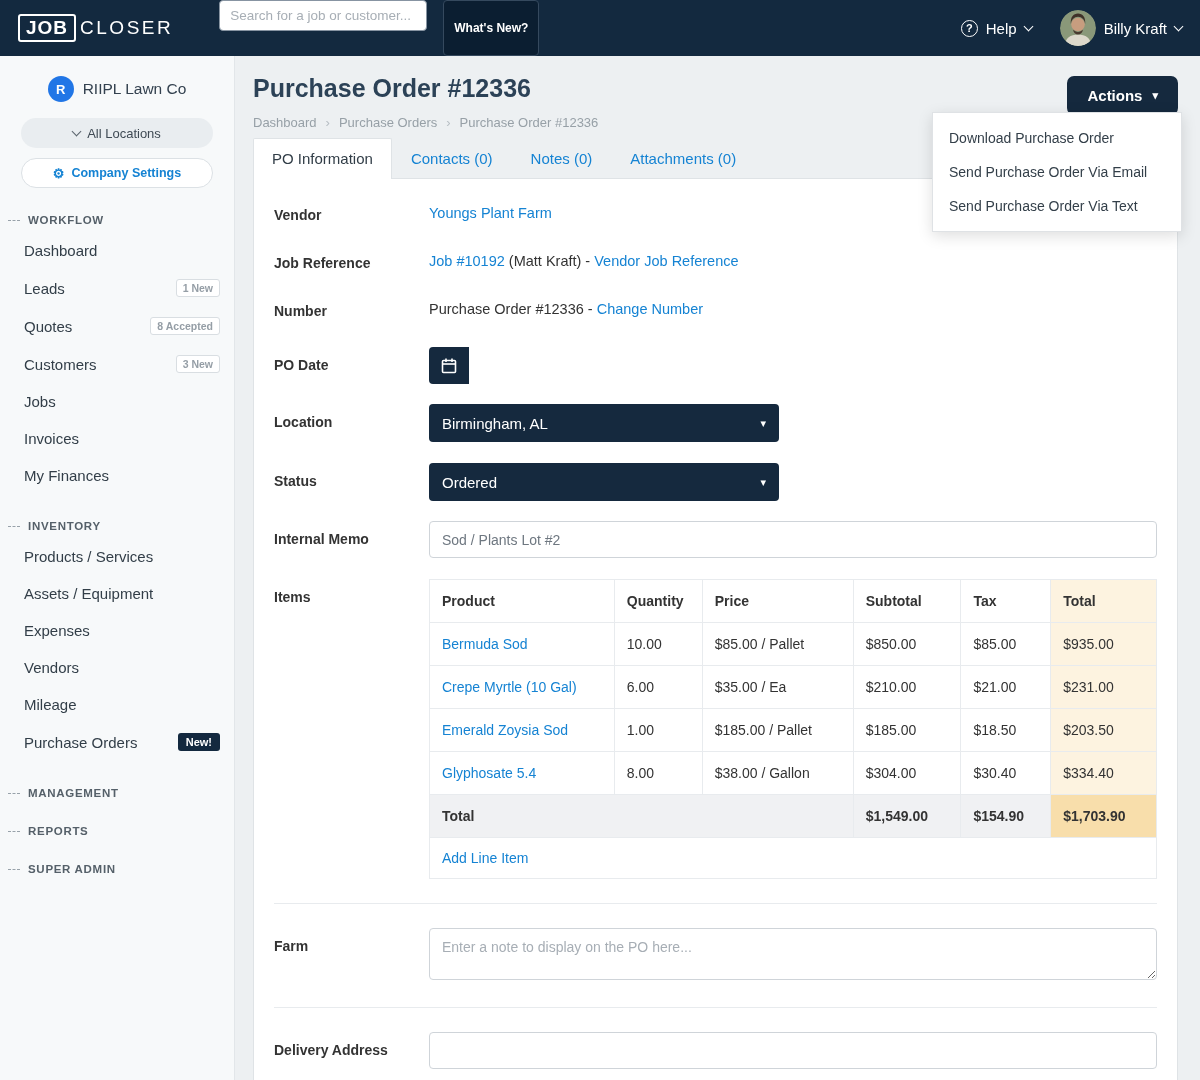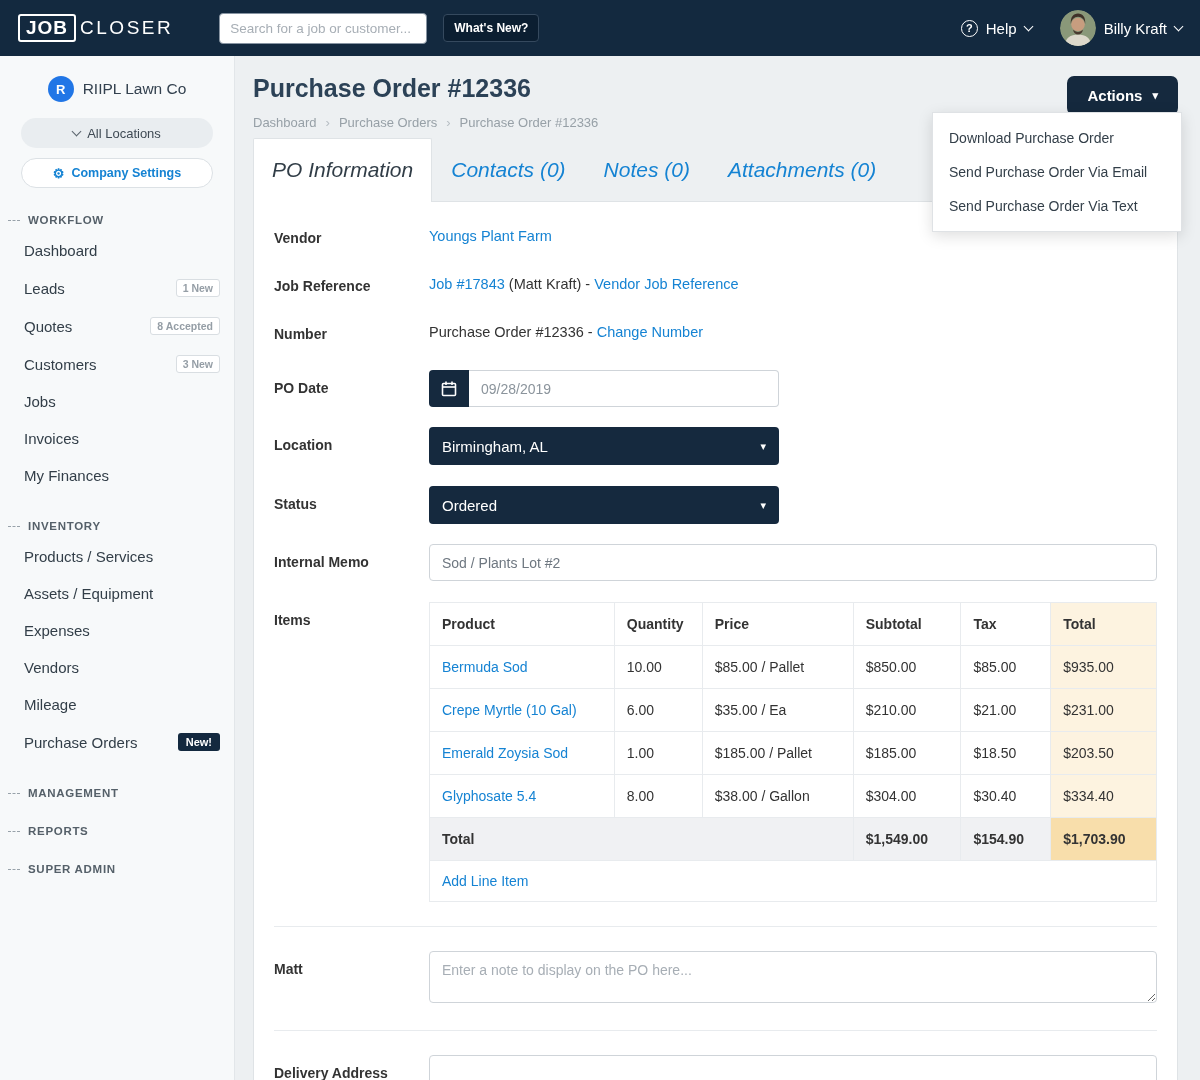--- a/index.html
+++ b/index.html
@@ -1,20 +1,20 @@
 <!DOCTYPE html>
 <html><head>
 <meta charset="utf-8">
 <style>
   * { margin:0; padding:0; box-sizing:border-box; }
   html,body { width:1200px; height:1080px; overflow:hidden; }
   body { font-family:"Liberation Sans", sans-serif; background:#edf0f2; color:#333; }
 
   
-  .topbar { height:56px; background:#13293f; display:flex; align-items:center; padding:0 18px; color:#fff; }
+  .topbar { height:56px; background:#13293f; display:flex; padding:0 18px; color:#fff; }
   .logo { display:flex; align-items:center; cursor:pointer; }
   .logo-job { border:2px solid #fff; border-radius:3px; padding:1px 6px; font-weight:bold; font-size:19px; letter-spacing:1px; }
   .logo-closer { font-size:19px; font-weight:300; letter-spacing:2.5px; margin-left:4px; }
   .global-search { margin-left:46px; width:208px; height:31px; border:1px solid #8794a2; border-radius:4px; padding:0 10px; font-size:13.5px; color:#333; background:#fff; outline:none; font-family:inherit; }
   input::placeholder, textarea::placeholder { color:#a7aeb5; }
   .whats-new { margin-left:16px; background:#0b1e31; border:1px solid #35495e; color:#fff; font-size:12px; font-weight:bold; padding:6px 10px; border-radius:4px; cursor:pointer; font-family:inherit; }
   .top-right { margin-left:auto; display:flex; align-items:center; gap:28px; font-size:15px; }
   .help-item, .user-item { display:flex; align-items:center; gap:8px; cursor:pointer; }
   .help-icon { width:17px; height:17px; border:1.5px solid #fff; border-radius:50%; font-size:11px; font-weight:bold; display:flex; align-items:center; justify-content:center; }
   .chev { width:7px; height:7px; border-right:1.5px solid #fff; border-bottom:1.5px solid #fff; transform:rotate(45deg); margin-top:-4px; display:inline-block; }
@@ -47,21 +47,21 @@
   .crumb-sep { color:#b7bec4; }
   .crumb.link-crumb { cursor:pointer; }
 
   .actions-wrap { position:relative; margin-top:6px; }
   .actions-btn { background:#15293e; color:#fff; border:none; border-radius:7px; font-size:15px; font-weight:bold; padding:11px 20px; display:flex; align-items:center; gap:10px; cursor:pointer; font-family:inherit; }
   .caret { font-size:11px; line-height:1; }
   .menu { position:absolute; right:-4px; top:36px; width:250px; background:#fff; border:1px solid #dfe2e5; box-shadow:0 4px 14px rgba(0,0,0,0.13); padding:8px 0; z-index:100; }
   .menu-item { padding:9px 16px; font-size:14px; color:#333f49; cursor:pointer; white-space:nowrap; }
 
   .tabs { display:flex; margin-top:8px; position:relative; z-index:2; }
-  .tab { padding:19px 18px; font-size:21px; color:#1583d3; cursor:pointer; border:1px solid transparent; border-bottom:none;font-style:italic; }
+  .tab { padding:11px 18px; font-size:15px; color:#1583d3; cursor:pointer; border:1px solid transparent; border-bottom:none; }
   .tab.active { background:#fff; border-color:#dfe3e6; color:#313d47; border-radius:2px 2px 0 0; margin-bottom:-1px; }
 
   .panel { background:#fff; border:1px solid #dfe3e6; padding:26px 20px 40px; position:relative; z-index:1; min-height:910px; }
 
   .frow { display:flex; align-items:flex-start; }
   .mb30 { margin-bottom:30px; } .mb28 { margin-bottom:28px; } .mb20 { margin-bottom:20px; } .mb21 { margin-bottom:21px; }
   .flabel { width:155px; min-width:155px; font-size:14px; font-weight:bold; color:#333; padding-top:2px; }
   .flabel.ctl { padding-top:10px; }
   .fvalue { flex:1; font-size:14.5px; color:#333; }
   .link { color:#1583d3; text-decoration:none; cursor:pointer; }
@@ -244,21 +244,21 @@
       <div class="frow mb30">
         <div class="flabel">Vendor</div>
         <div class="fvalue">
           <a class="link">Youngs Plant Farm</a>
         </div>
       </div>
 
       <div class="frow mb30">
         <div class="flabel">Job Reference</div>
         <div class="fvalue">
-          <a class="link">Job #17843</a>
+          <a class="link">Job #10192</a>
           <span>(Matt Kraft) -</span>
           <a class="link">Vendor Job Reference</a>
         </div>
       </div>
 
       <div class="frow mb28">
         <div class="flabel">Number</div>
         <div class="fvalue">
           <span>Purchase Order #12336 -</span>
           <a class="link">Change Number</a>
@@ -270,21 +270,20 @@
         <div class="fvalue">
           <div class="date-group">
             <button class="cal-btn">
               <svg width="16" height="16" viewBox="0 0 16 16" fill="none" stroke="#ffffff" stroke-width="1.6">
                 <rect x="1.5" y="2.5" width="13" height="12" rx="1"></rect>
                 <line x1="1.5" y1="6" x2="14.5" y2="6"></line>
                 <line x1="5" y1="0.5" x2="5" y2="4"></line>
                 <line x1="11" y1="0.5" x2="11" y2="4"></line>
               </svg>
             </button>
-            <input class="date-input" value="09/28/2019" style="">
           </div>
         </div>
       </div>
 
       <div class="frow mb21">
         <div class="flabel ctl">Location</div>
         <div class="fvalue">
           <div class="navy-select">
             <span>Birmingham, AL</span>
             <span class="caret">▾</span>
@@ -374,21 +373,21 @@
                 <td colspan="6"><a class="link">Add Line Item</a></td>
               </tr>
             </tbody>
           </table>
         </div>
       </div>
 
       <hr class="divider">
 
       <div class="frow">
-        <div class="flabel ctl">Matt</div>
+        <div class="flabel ctl">Farm</div>
         <div class="fvalue">
           <textarea class="note-area" placeholder="Enter a note to display on the PO here..." style=""></textarea>
         </div>
       </div>
 
       <hr class="divider">
 
       <div class="frow">
         <div class="flabel ctl">Delivery Address</div>
         <div class="delivery-stack">

